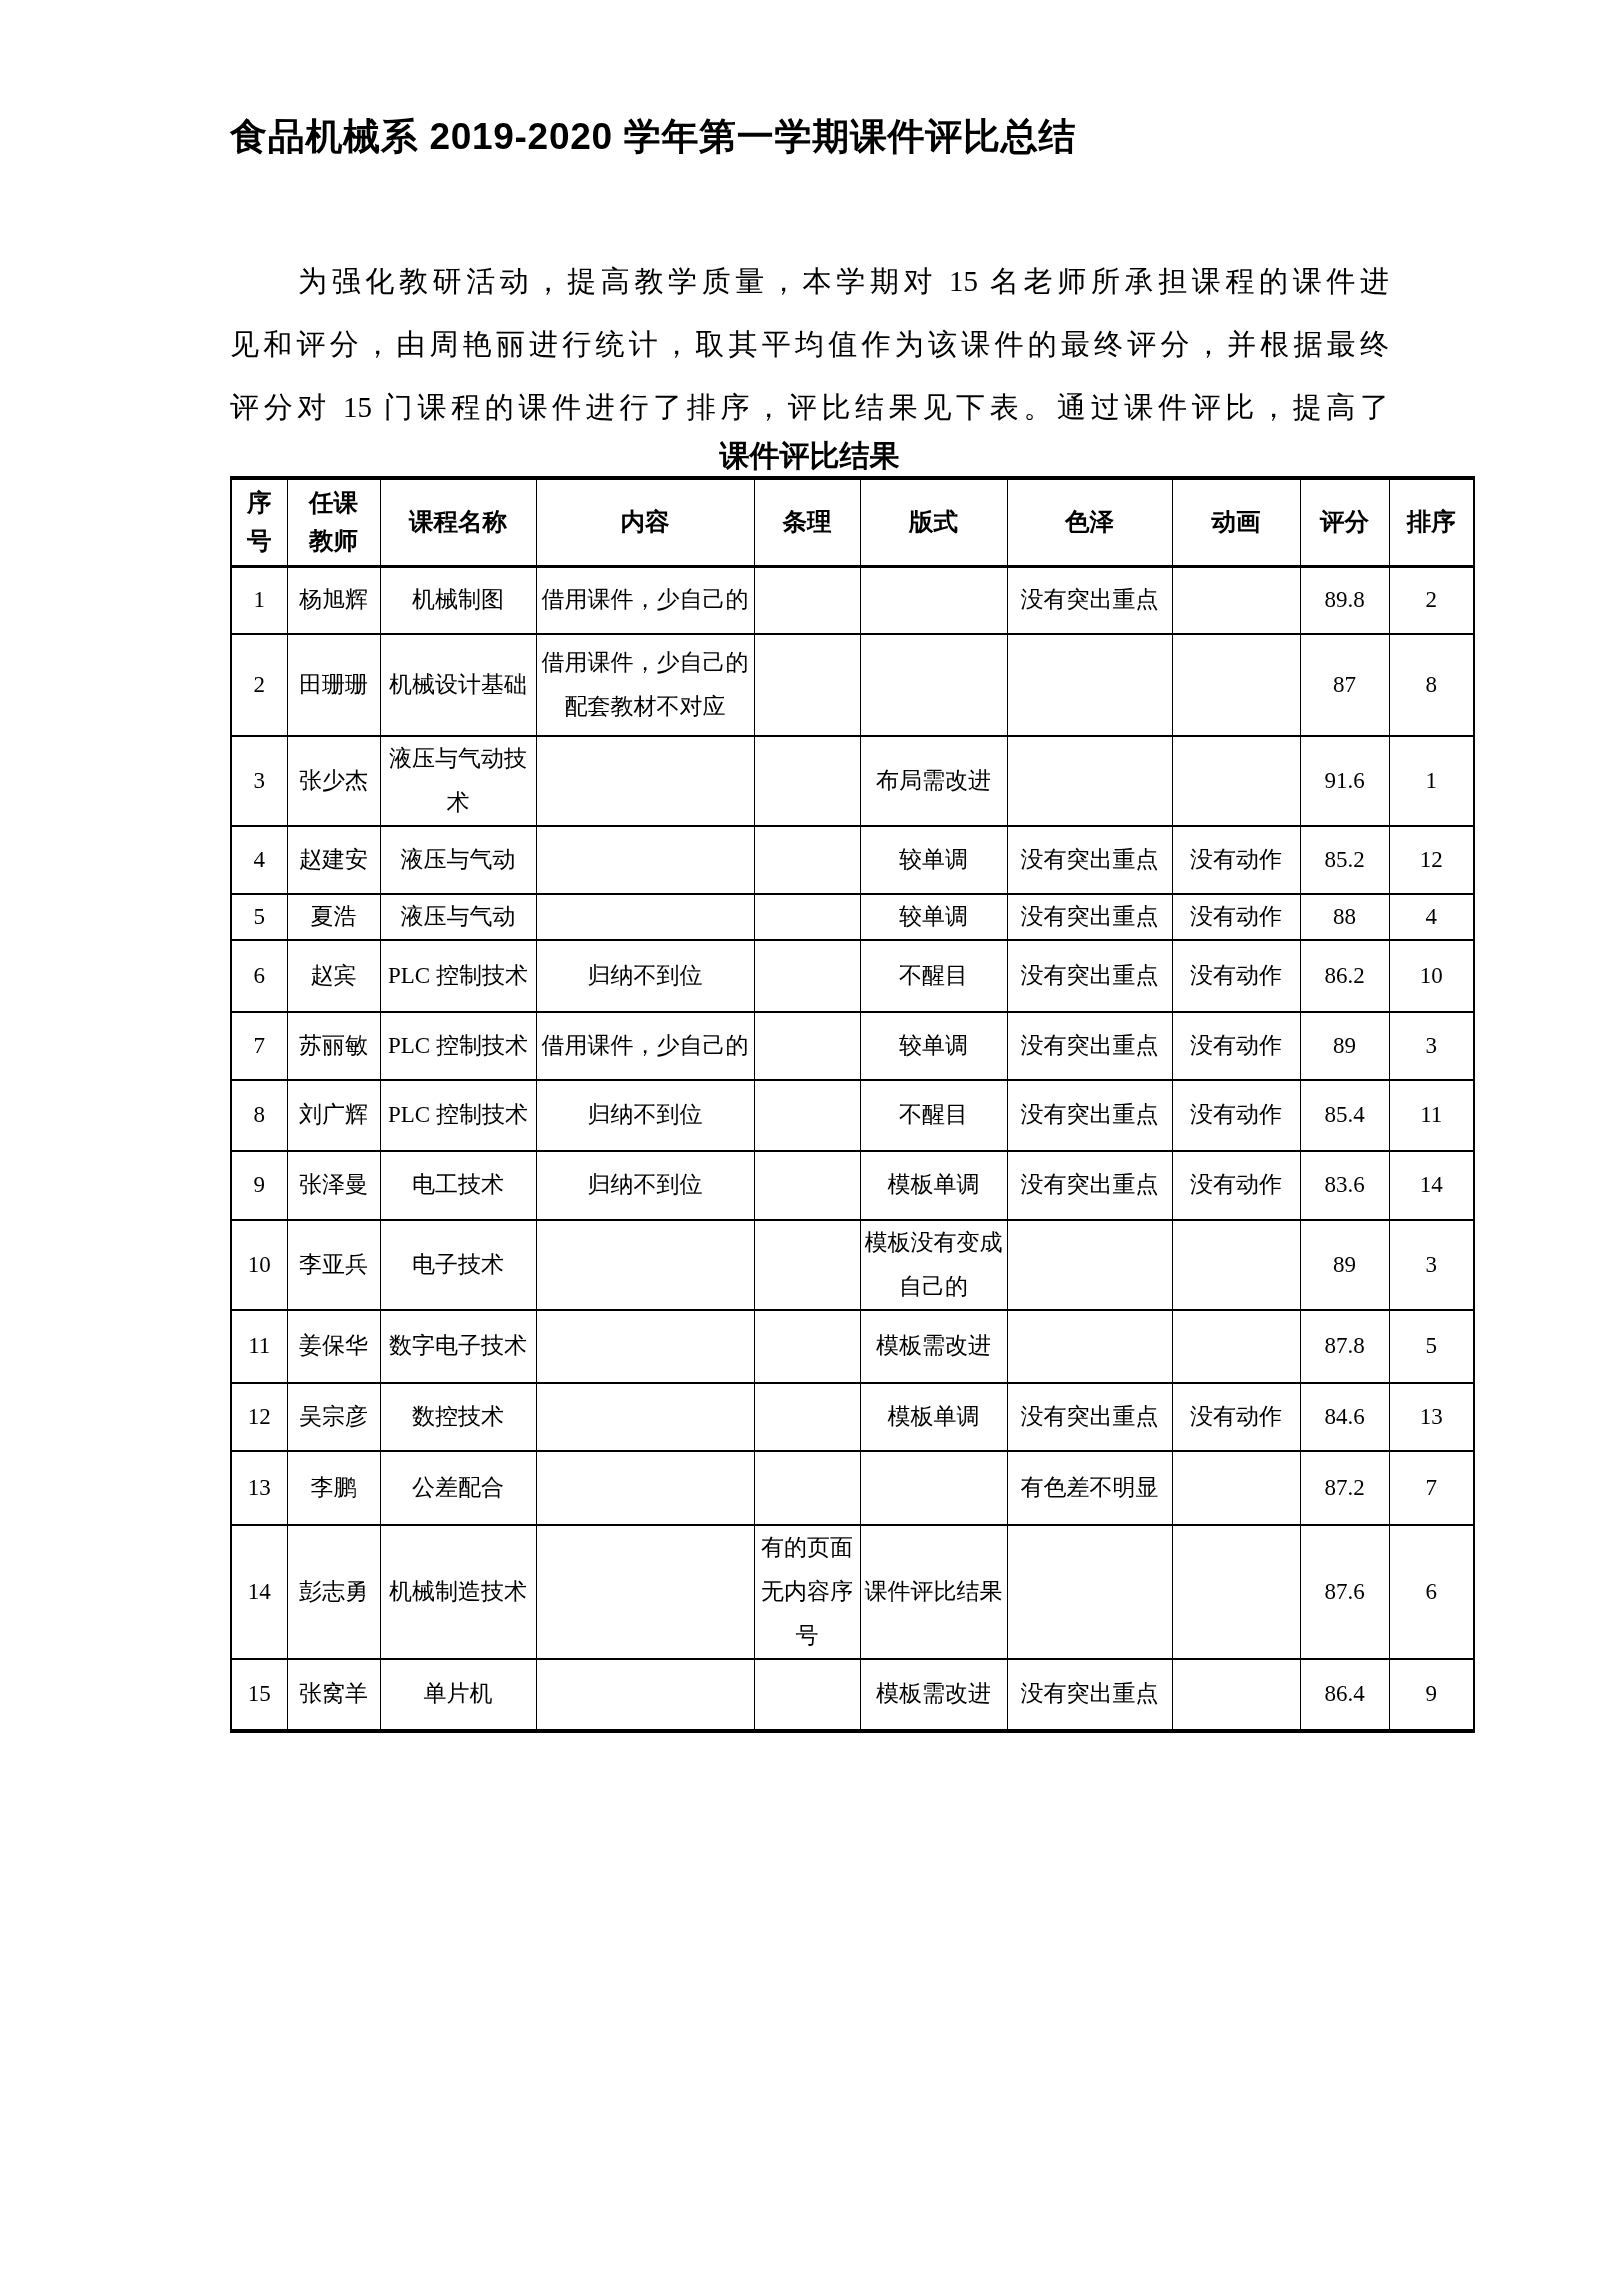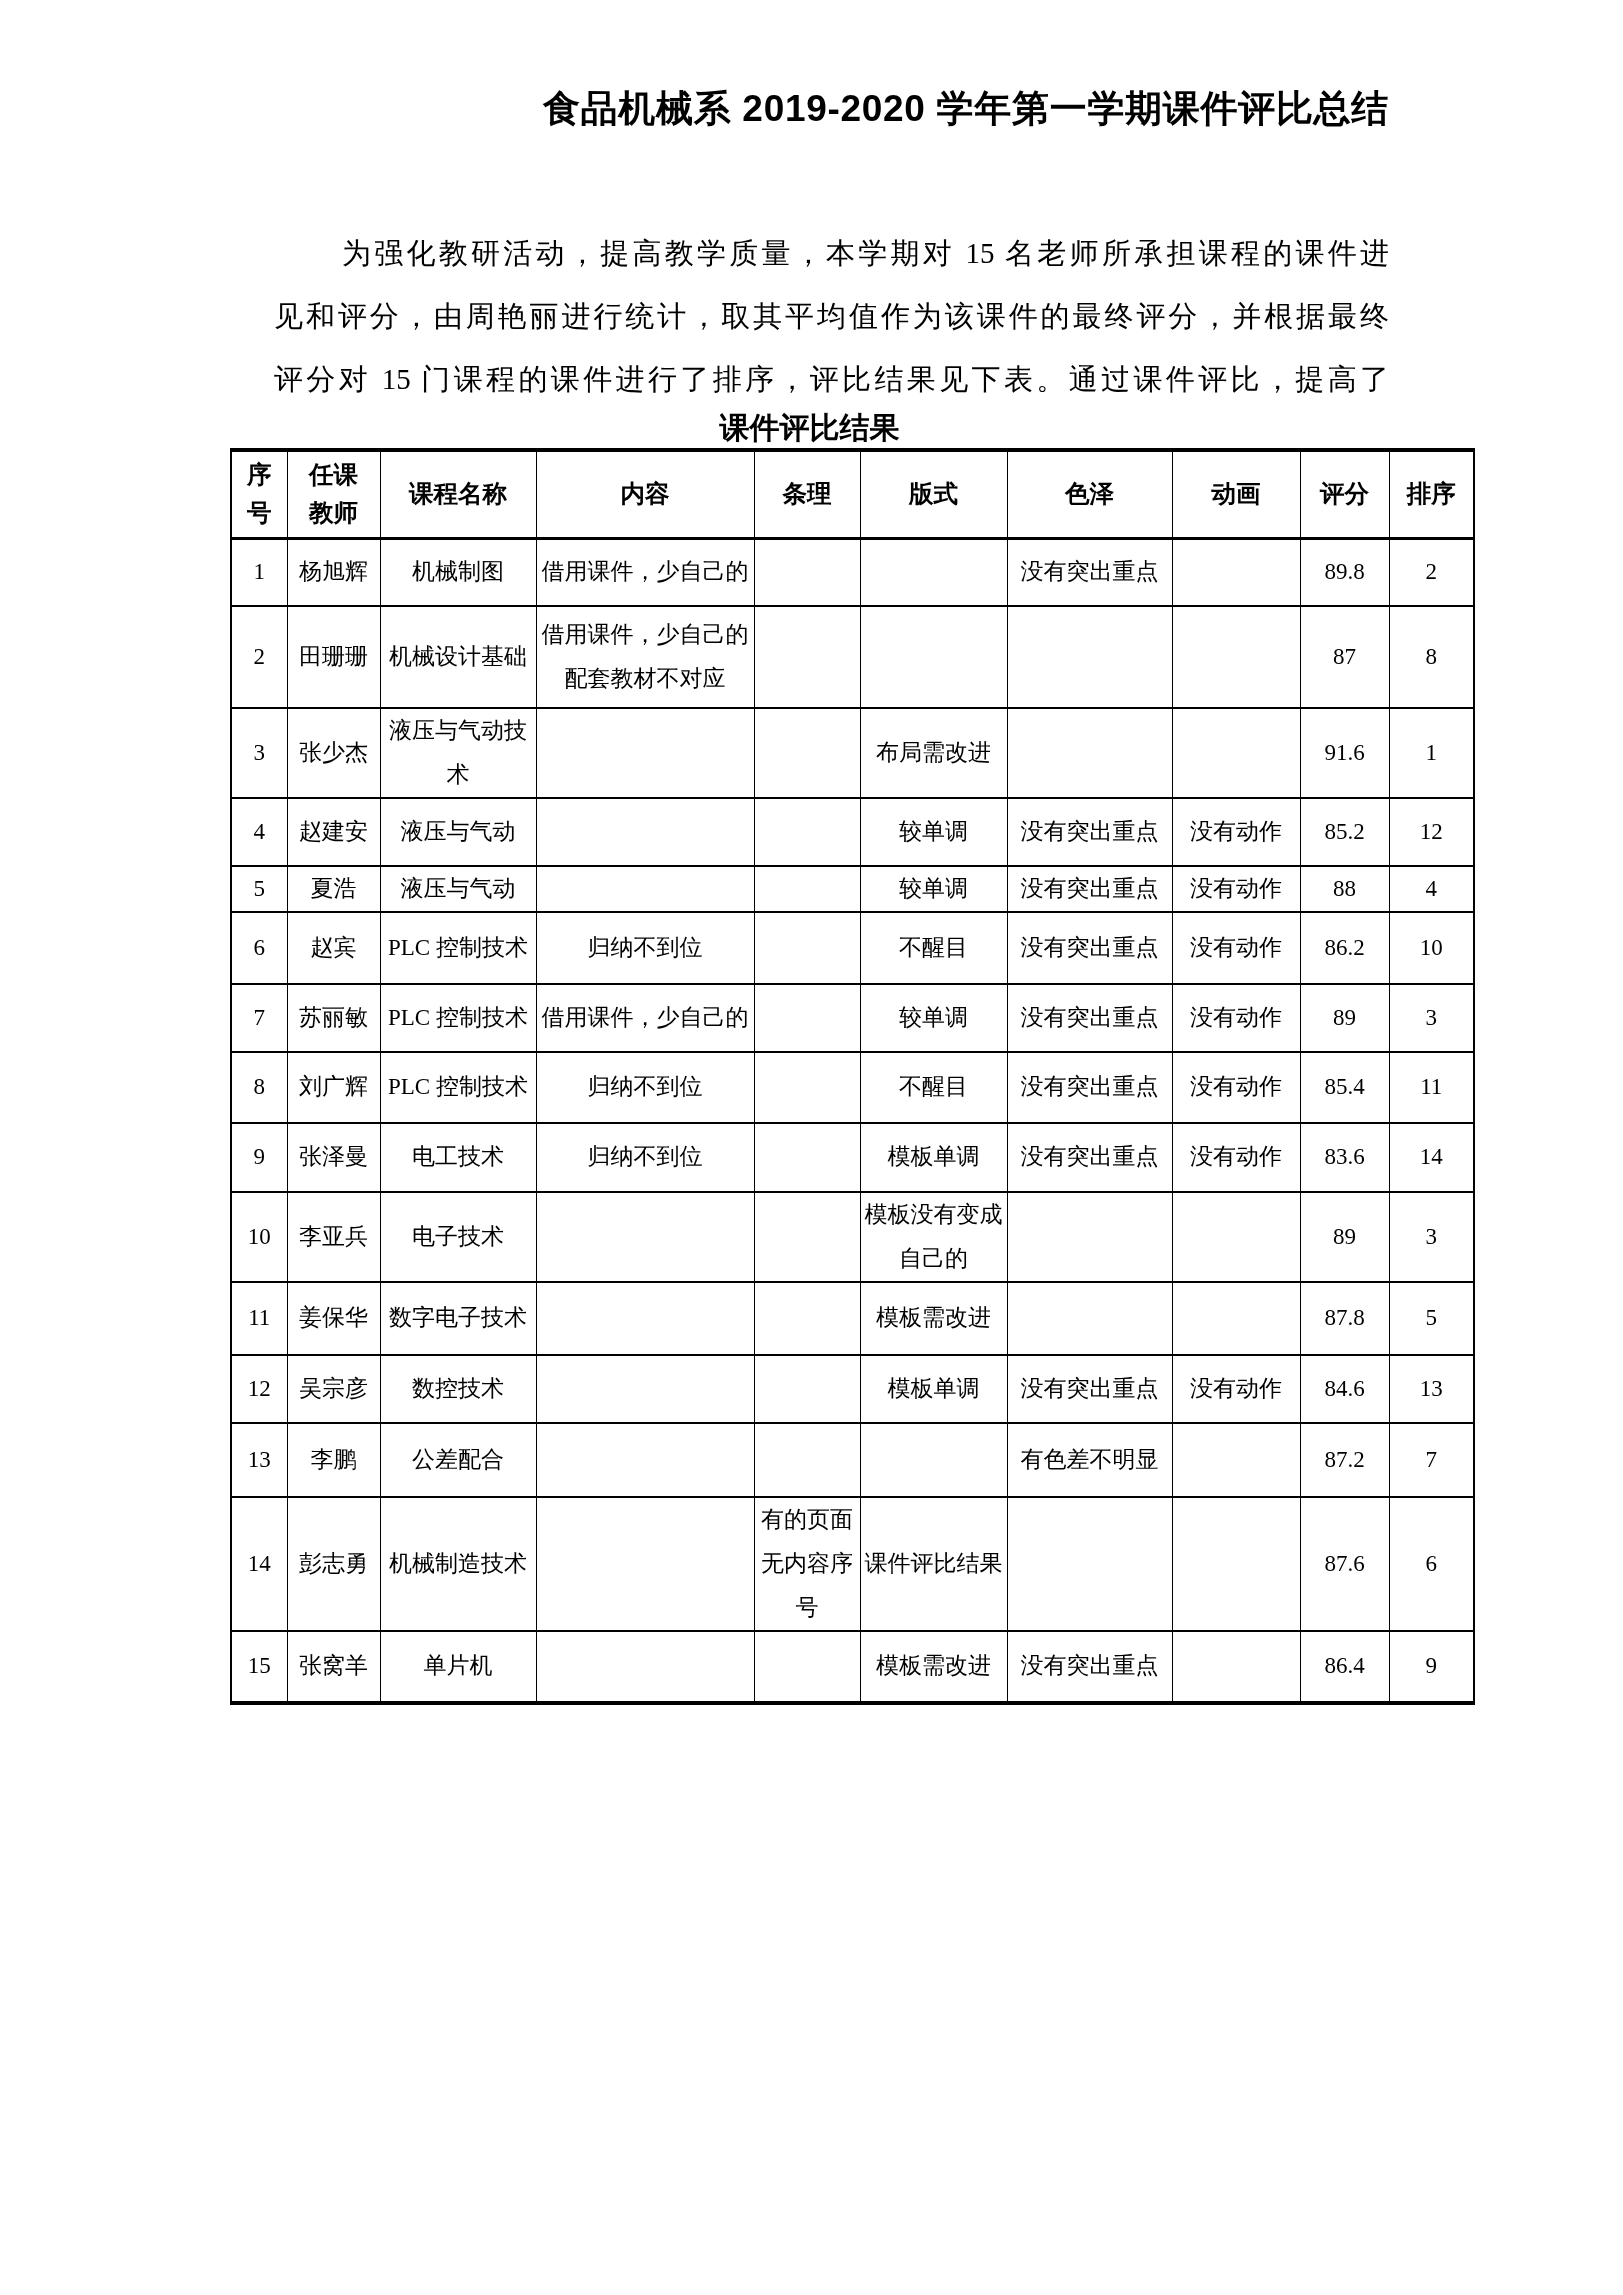--- a/index.html
+++ b/index.html
@@ -8,29 +8,29 @@
     width:1623px; height:2295px;
     position:relative;
     font-family:"Liberation Serif","DejaVu Serif",serif;
     color:#000;
   }
   .doc {
     position:absolute; left:230px; top:0; width:1244px;
   }
   .text-block { width:1159px; }
   .title {
-    margin-top:83px;
-    text-align:right;
+    margin-top:111px;
+    text-align:left;
     font-family:"Liberation Sans","DejaVu Sans",sans-serif;
     font-weight:bold;
     font-size:37px;
     line-height:52px;
     letter-spacing:0.7px;
   }
-  .paragraph { margin-top:87px;margin-left:44px; }
+  .paragraph { margin-top:87px; }
   .pline {
     font-size:29px;
     line-height:63px;
     text-align:justify;
     text-align-last:justify;
     white-space:normal;
   }
   .pline.first { padding-left:68px; }
   .pline.last  { text-align-last:left; }
   .table-caption {

